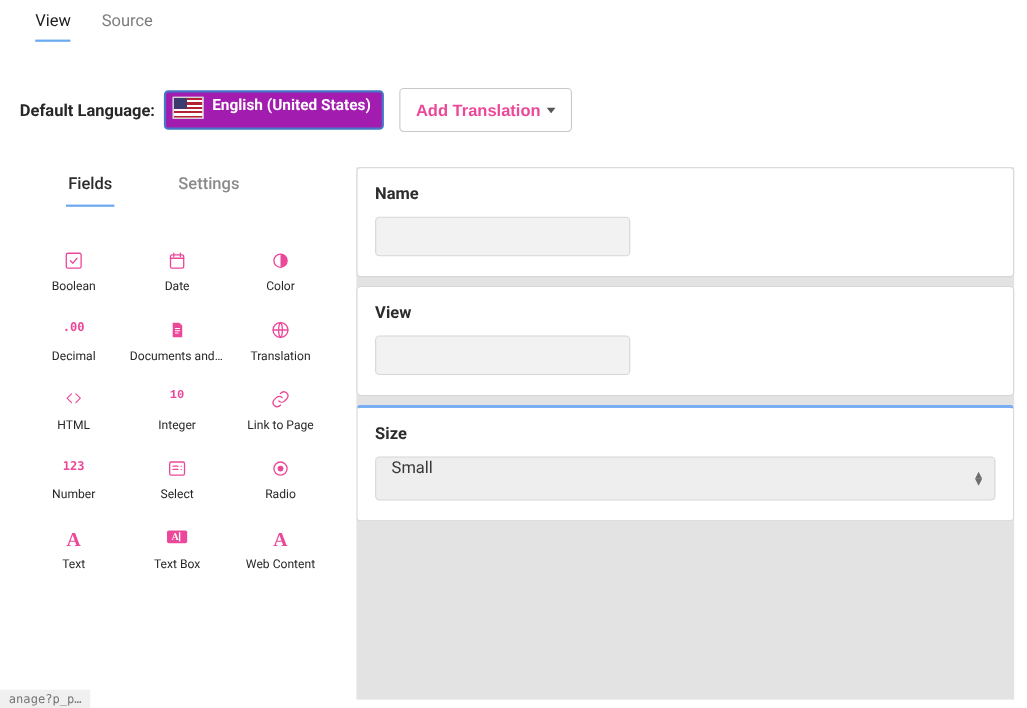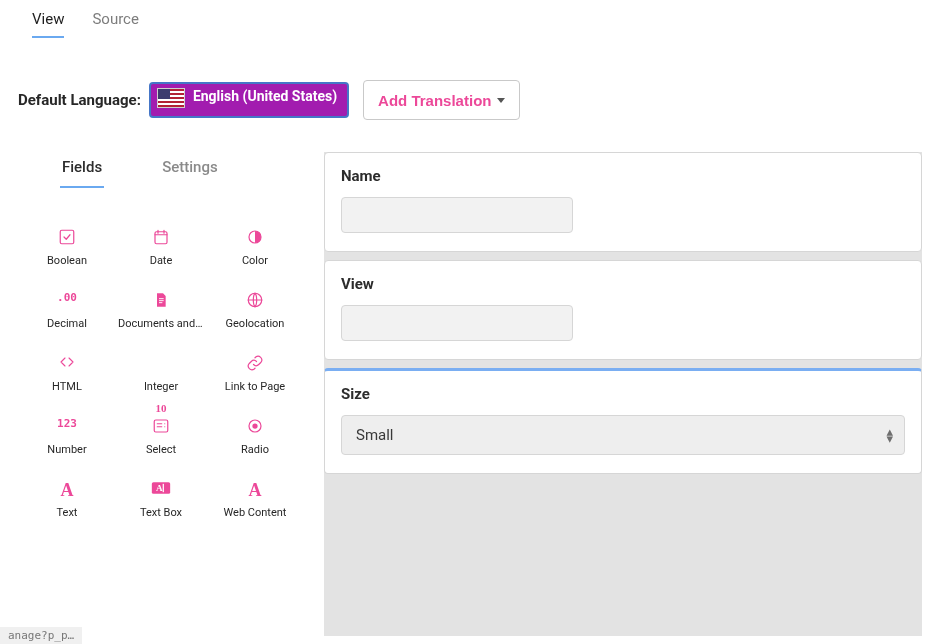--- a/index.html
+++ b/index.html
@@ -203,21 +203,20 @@
   .select-input {
     width: 100%;
     height: 40px;
     border: 1px solid #d6d6d6;
     background: #eeeeee;
     border-radius: 4px;
     padding: 0 14px;
     font-size: 15px;
     color: #393939;
     display: flex;
-    align-items: center;
   }
   .select-caret {
     position: absolute;
     right: 12px;
     top: 50%;
     transform: translateY(-50%);
     color: #6e6e6e;
     font-size: 13px;
     display: flex;
     flex-direction: column;
@@ -311,33 +310,33 @@
           </div>
           <div class="lbl">Documents and Media</div>
         </div>
         <div class="field-item">
           <div class="icon">
             <svg width="18" height="18" viewBox="0 0 24 24" stroke="currentColor" fill="none" stroke-width="1.6" stroke-linecap="round" stroke-linejoin="round">
               <circle cx="12" cy="12" r="9"></circle>
               <path d="M3 12h18M12 3c3 3 3 15 0 18M12 3c-3 3-3 15 0 18"></path>
             </svg>
           </div>
-          <div class="lbl">Geolocation</div>
+          <div class="lbl">Translation</div>
         </div>
         <div class="field-item">
           <div class="icon">
             <svg width="20" height="16" viewBox="0 0 24 24" stroke="currentColor" fill="none" stroke-width="1.6" stroke-linecap="round" stroke-linejoin="round">
               <path d="M9 6l-6 6 6 6M15 6l6 6-6 6"></path>
             </svg>
           </div>
           <div class="lbl">HTML</div>
         </div>
         <div class="field-item">
           <div class="icon">
-            <span style="font-family:Liberation Serif, serif;font-size:11px;font-weight:700;margin-top:48px;">10</span>
+            <span style="font-family:Liberation Mono, monospace;font-size:11px;font-weight:700;">10</span>
           </div>
           <div class="lbl">Integer</div>
         </div>
         <div class="field-item">
           <div class="icon">
             <svg width="18" height="18" viewBox="0 0 24 24" stroke="currentColor" fill="none" stroke-width="1.6" stroke-linecap="round" stroke-linejoin="round">
               <path d="M10 14a5 5 0 0 0 7 0l3-3a5 5 0 0 0-7-7l-1 1"></path>
               <path d="M14 10a5 5 0 0 0-7 0l-3 3a5 5 0 0 0 7 7l1-1"></path>
             </svg>
           </div>

